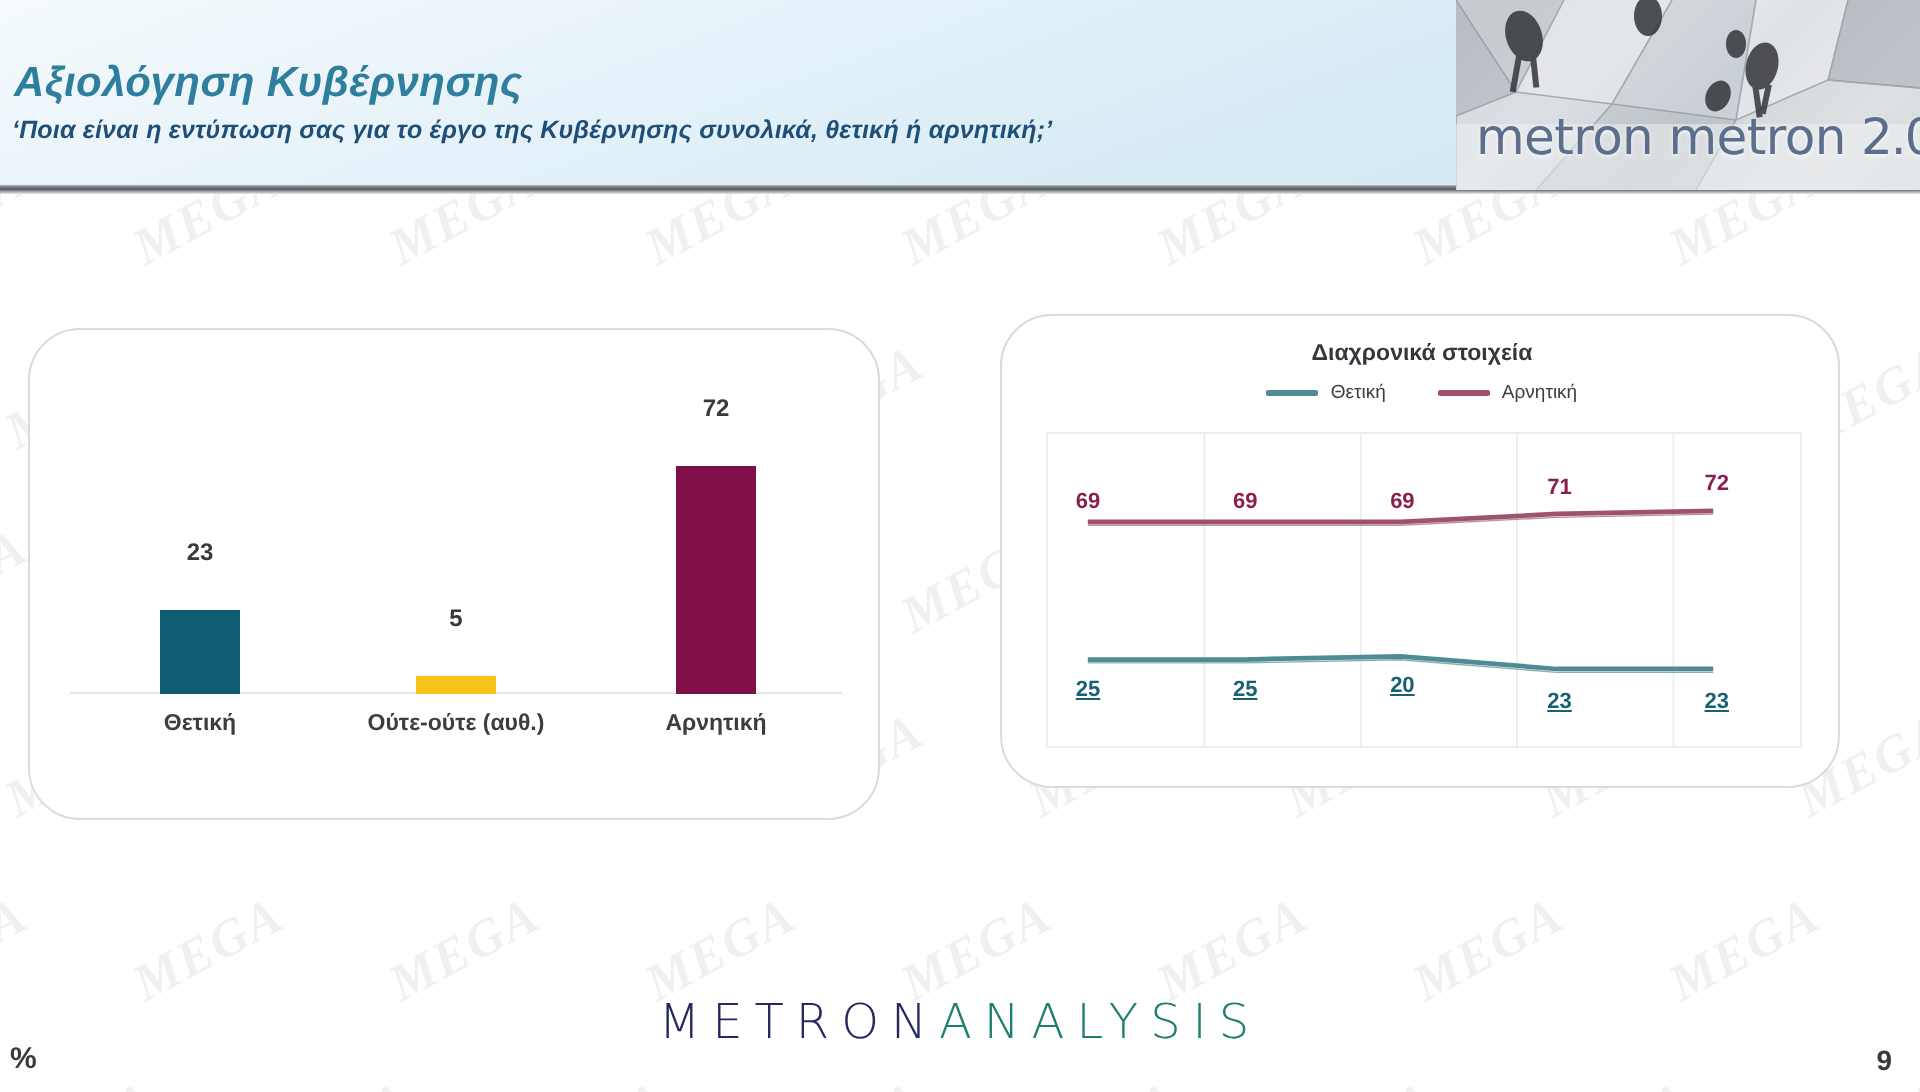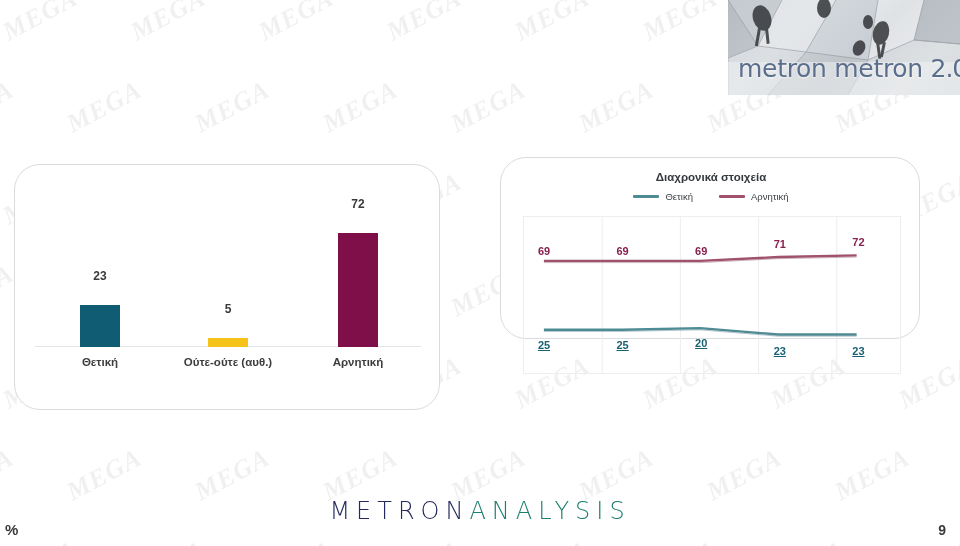--- a/index.html
+++ b/index.html
@@ -75,21 +75,21 @@
 
   
   .card {
     position: absolute;
     background: #ffffff;
     border: 1px solid #d8dcdf;
     border-radius: 26px;
     z-index: 1;
   }
   #card-left  { left: 14px;  top: 164px; width: 426px; height: 246px; }
-  #card-right { left: 500px; top: 157px; width: 420px; height: 182px; }
+  #card-right { left: 500px; top: 157px; width: 420px; height: 237px; }
 
   
   #bar-plot { position: absolute; left: 20px; top: 26px; width: 386px; height: 190px; }
   #bar-baseline {
     position: absolute; left: 0; bottom: 34px; width: 386px; height: 1px;
     background: #e3e5e7;
   }
   .bar-group {
     position: absolute; bottom: 34px; width: 110px; text-align: center;
   }
@@ -226,20 +226,25 @@
       <span class="wm" style="left: 0px; top: 552px;">MEGA</span>
       <span class="wm" style="left: 128px; top: 552px;">MEGA</span>
       <span class="wm" style="left: 256px; top: 552px;">MEGA</span>
       <span class="wm" style="left: 384px; top: 552px;">MEGA</span>
       <span class="wm" style="left: 512px; top: 552px;">MEGA</span>
       <span class="wm" style="left: 640px; top: 552px;">MEGA</span>
       <span class="wm" style="left: 768px; top: 552px;">MEGA</span>
       <span class="wm" style="left: 896px; top: 552px;">MEGA</span>
     </div>
 
+  <div id="header">
+    <div id="slide-title">Αξιολόγηση Κυβέρνησης</div>
+    <div id="slide-subtitle">‘Ποια είναι η εντύπωση σας για το έργο της Κυβέρνησης συνολικά, θετική ή αρνητική;’</div>
+    <div class="rule"></div>
+  </div>
 
   <div id="logo">
     <svg class="shards" viewBox="0 0 232 95" preserveAspectRatio="none">
       <polygon points="0,0 54,0 30,46" fill="#c3c9ce" opacity="0.85"></polygon>
       <polygon points="54,0 108,0 78,52 30,46" fill="#e3e6e8" opacity="0.8"></polygon>
       <polygon points="108,0 150,0 140,60 78,52" fill="#cdd3d8" opacity="0.8"></polygon>
       <polygon points="150,0 196,0 186,40 140,60" fill="#eceef0" opacity="0.75"></polygon>
       <polygon points="196,0 232,0 232,44 186,40" fill="#b6bcc2" opacity="0.8"></polygon>
       <polygon points="0,0 30,46 0,58" fill="#9ba3ab" opacity="0.5"></polygon>
       <polygon points="0,58 30,46 78,52 40,95 0,95" fill="#d6dade" opacity="0.7"></polygon>

